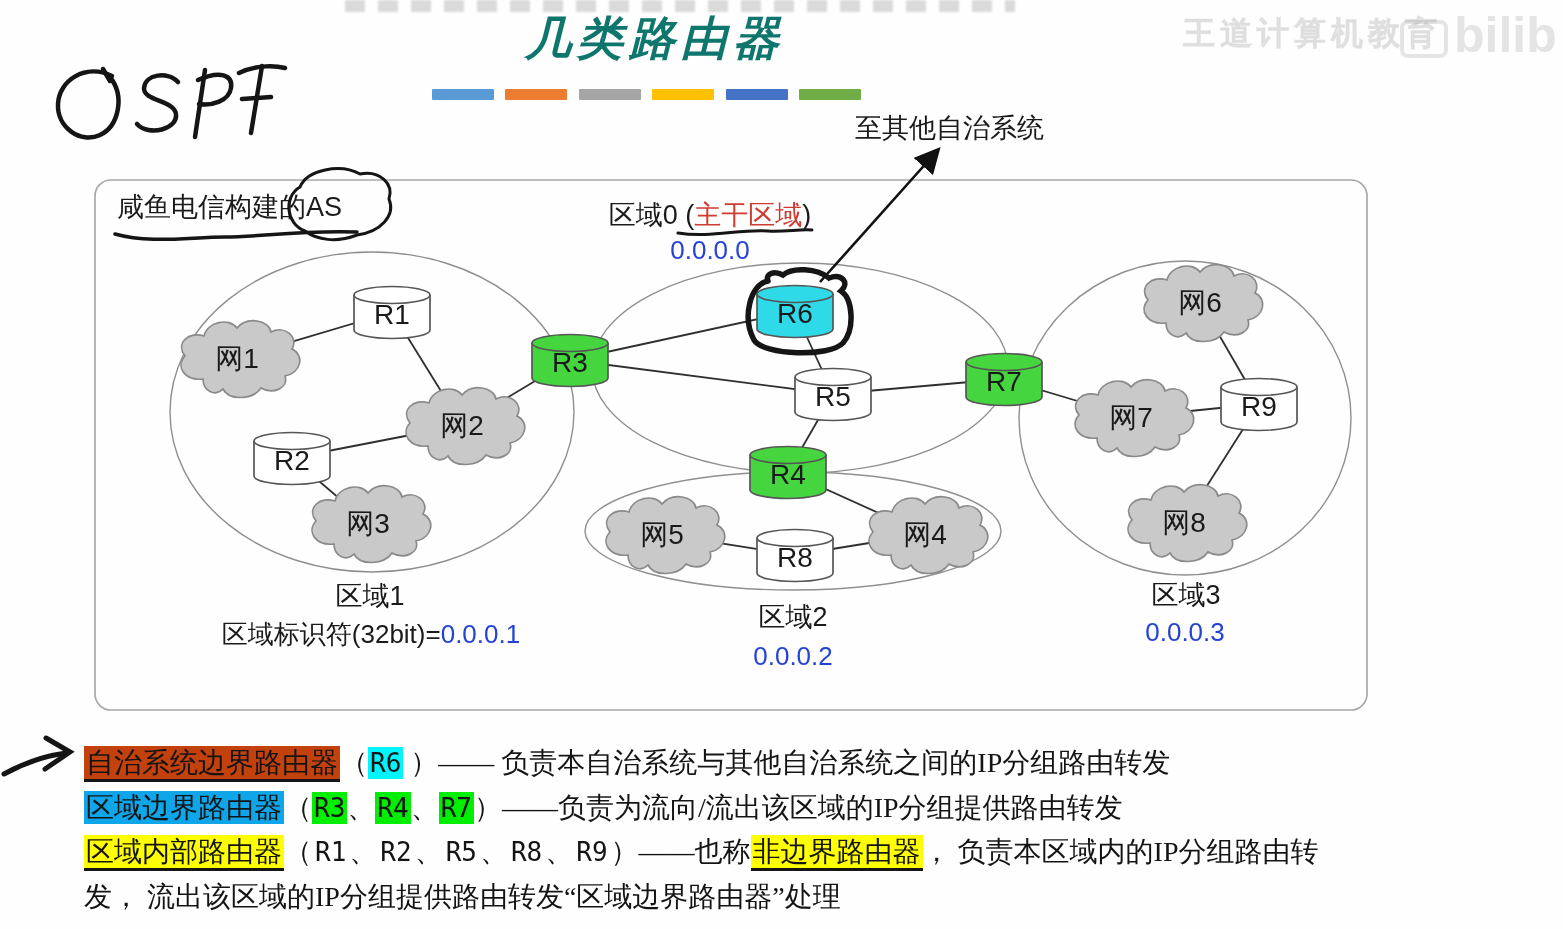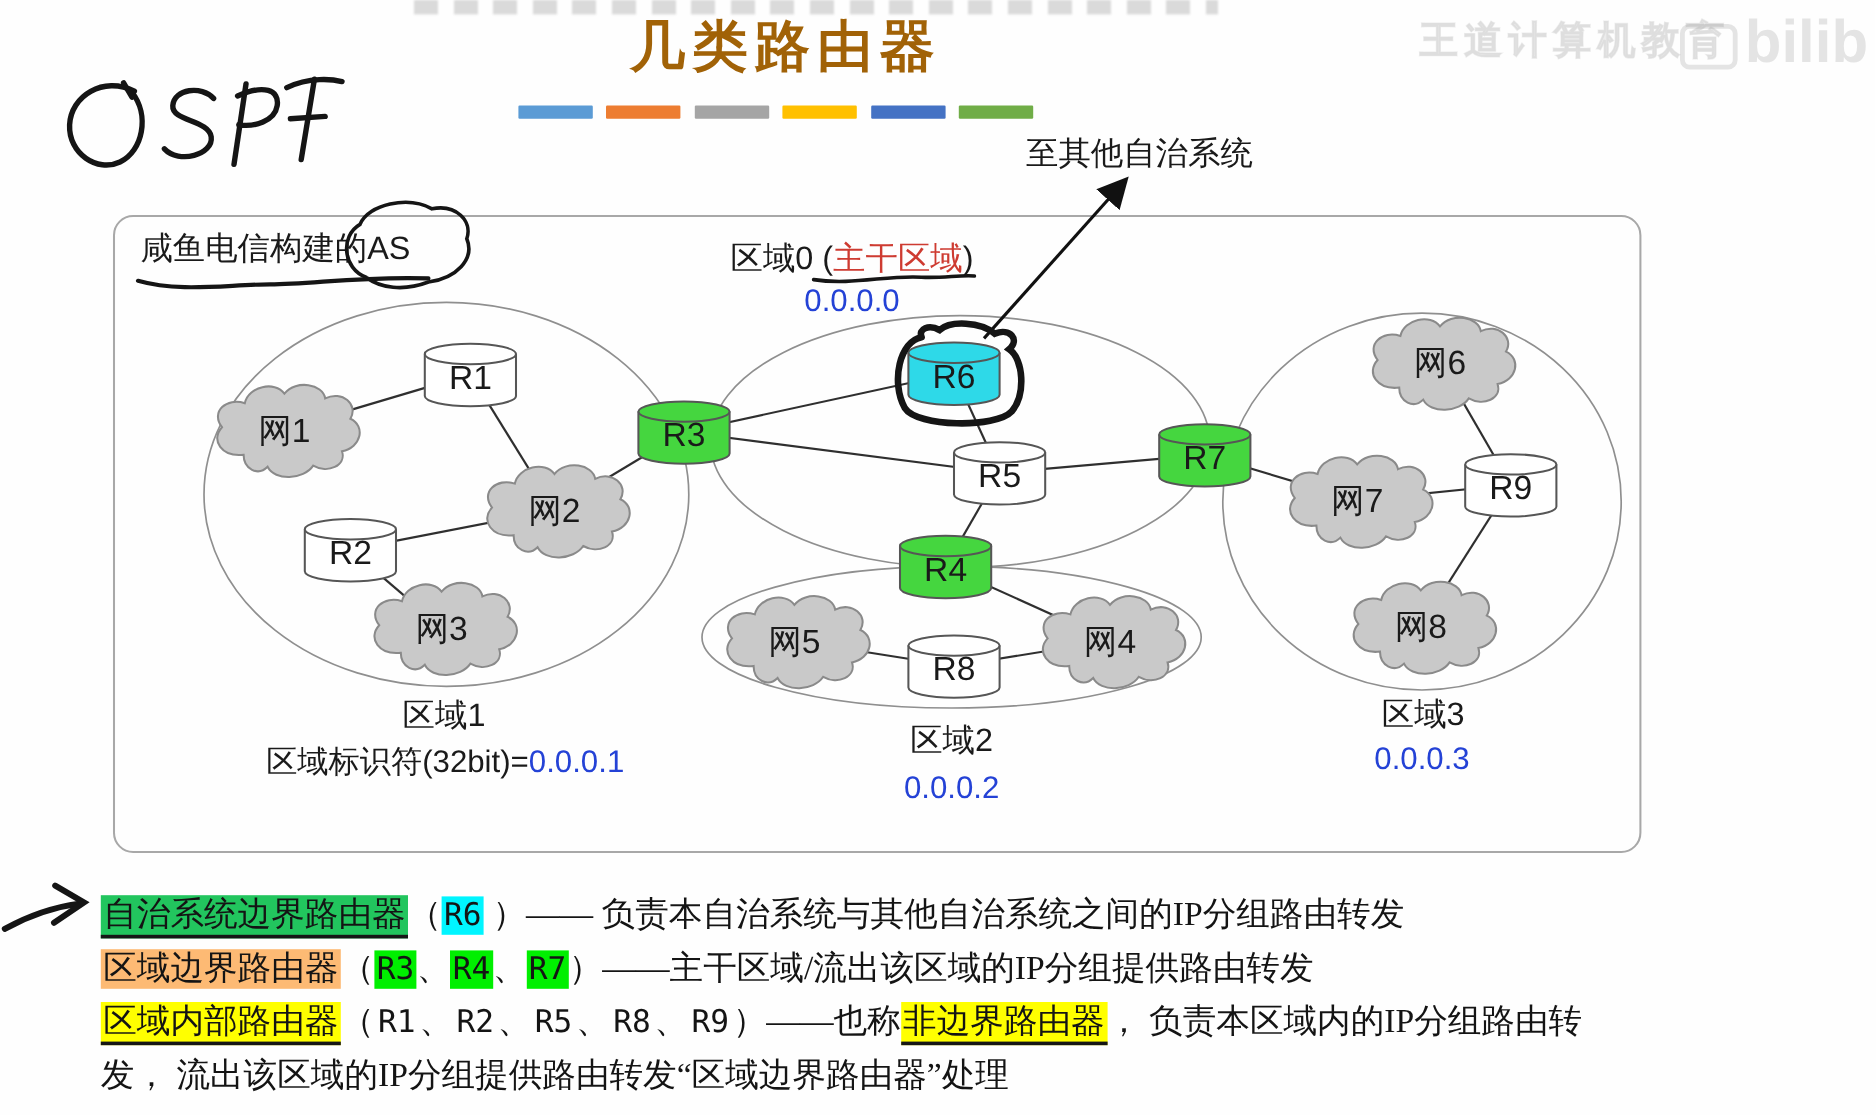--- a/index.html
+++ b/index.html
@@ -29,21 +29,21 @@
 </head>
 <body>
 
 <div class="stage">
 
   <div class="top-artifact"></div>
 
   <div class="wm-brand">王道计算机教育</div>
   <div class="wm-bili"><span class="tv"></span><span>bilib</span></div>
 
-  <div class="title" style="color: #a16207;">几类路由器</div>
+  <div class="title" style="color: #0f766e; font-style: italic;">几类路由器</div>
   <div class="bars">
     <span style="background: rgb(91, 155, 213);"></span>
     <span style="background: rgb(237, 125, 49);"></span>
     <span style="background: rgb(165, 165, 165);"></span>
     <span style="background: rgb(255, 192, 0);"></span>
     <span style="background: rgb(68, 114, 196);"></span>
     <span style="background: rgb(112, 173, 71);"></span>
   </div>
 
   <svg class="diagram" width="1563" height="929" viewBox="0 0 1563 929">
@@ -162,19 +162,19 @@
       <path d="M115,234 C150,244 190,237 225,237 C260,237 300,230 357,232" stroke-width="3.5"></path>
       <path d="M305,231 C286,224 283,197 300,187 C307,170 340,163 360,174 C380,170 394,184 389,199 C396,216 380,232 357,235 C336,243 317,240 305,231" stroke-width="3"></path>
       <path d="M678,233 C710,238 740,229 768,231 C785,232 800,229 812,230" stroke-width="3"></path>
       <path d="M768,281 C750,284 742,318 754,340 C764,356 830,357 843,343 C855,329 853,299 841,291 C850,283 842,273 829,278 C817,268 792,267 783,275 C774,270 765,274 768,281" stroke-width="5.5"></path>
       <path d="M4,774 C24,763 44,756 66,753" stroke-width="5"></path>
       <path d="M46,738 L70,752 L45,769" stroke-width="5"></path>
     </g>
   </svg>
 
   <div class="legend">
-    <div class="legend-line"><span class="hl u" style="background: #22c55e;">自治系统边界路由器</span><span>（</span><span class="mono hl" style="background: rgb(0, 245, 255);">R6</span><span> ）—— 负责本自治系统与其他自治系统之间的IP分组路由转发</span></div>
-    <div class="legend-line"><span class="hl" style="background: #fdba74;">区域边界路由器</span><span>（</span><span class="mono hl" style="background: rgb(0, 239, 0);">R3</span><span>、</span><span class="mono hl" style="background: rgb(0, 239, 0);">R4</span><span>、</span><span class="mono hl" style="background: rgb(0, 239, 0);">R7</span><span>）——主干区域/流出该区域的IP分组提供路由转发</span></div>
+    <div class="legend-line"><span class="hl u" style="background: #c2410c;">自治系统边界路由器</span><span>（</span><span class="mono hl" style="background: rgb(0, 245, 255);">R6</span><span> ）—— 负责本自治系统与其他自治系统之间的IP分组路由转发</span></div>
+    <div class="legend-line"><span class="hl" style="background: #0ea5e9;">区域边界路由器</span><span>（</span><span class="mono hl" style="background: rgb(0, 239, 0);">R3</span><span>、</span><span class="mono hl" style="background: rgb(0, 239, 0);">R4</span><span>、</span><span class="mono hl" style="background: rgb(0, 239, 0);">R7</span><span>）——负责为流向/流出该区域的IP分组提供路由转发</span></div>
     <div class="legend-line"><span class="hl u" style="background: rgb(255, 255, 0);">区域内部路由器</span><span>（</span><span class="mono">R1</span><span>、</span><span class="mono">R2</span><span>、</span><span class="mono">R5</span><span>、</span><span class="mono">R8</span><span>、</span><span class="mono">R9</span><span>）——也称</span><span class="hl u" style="background: rgb(255, 255, 0);">非边界路由器</span><span>， 负责本区域内的IP分组路由转</span></div>
     <div class="legend-line">发， 流出该区域的IP分组提供路由转发“区域边界路由器”处理</div>
   </div>
 
 </div>
 
 </body></html>

